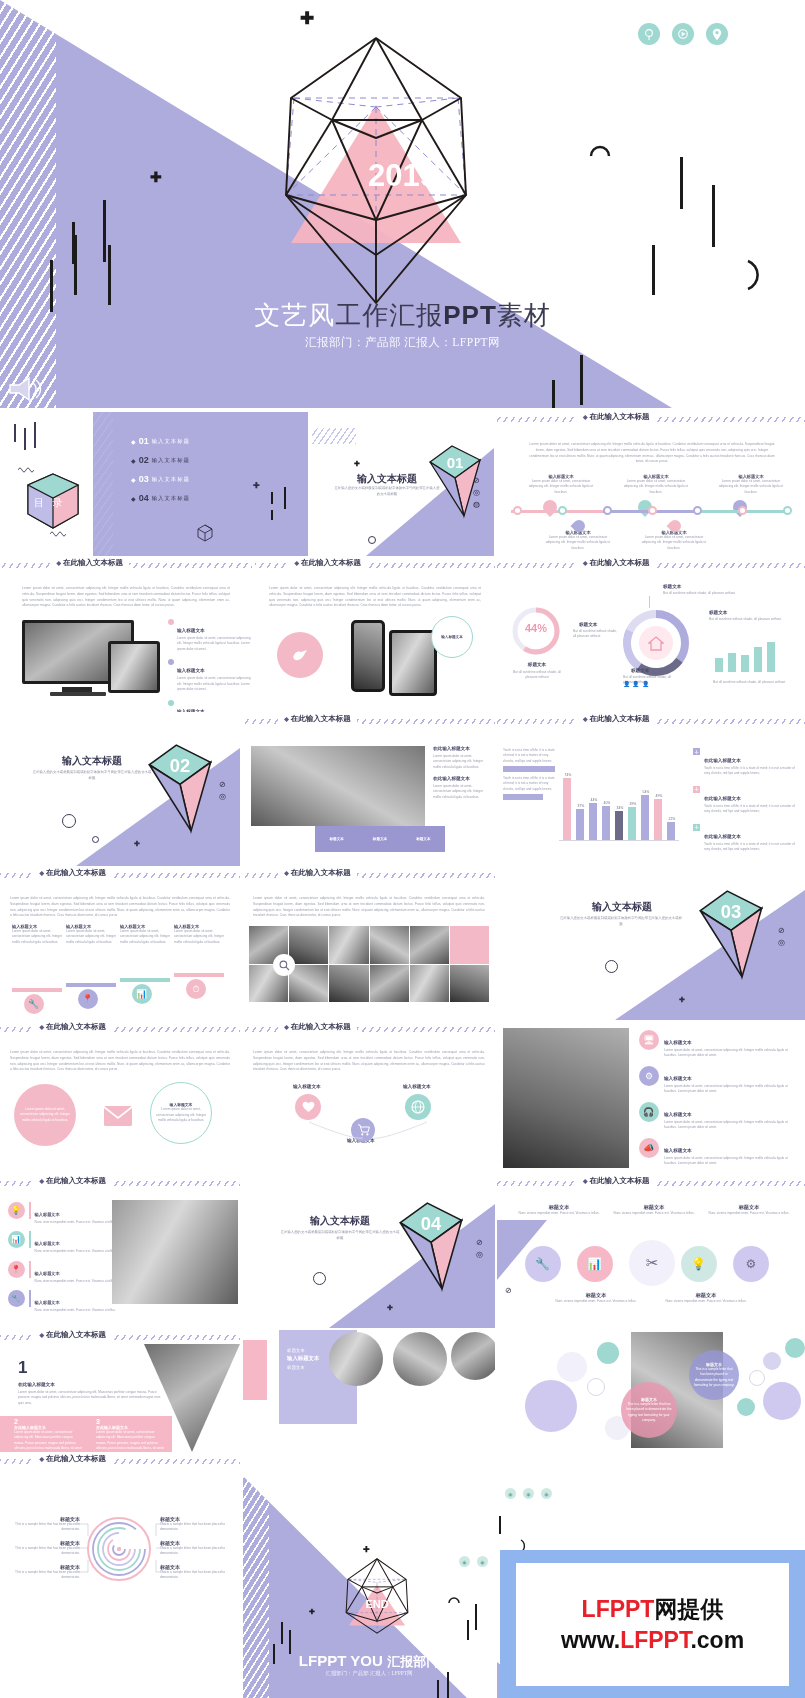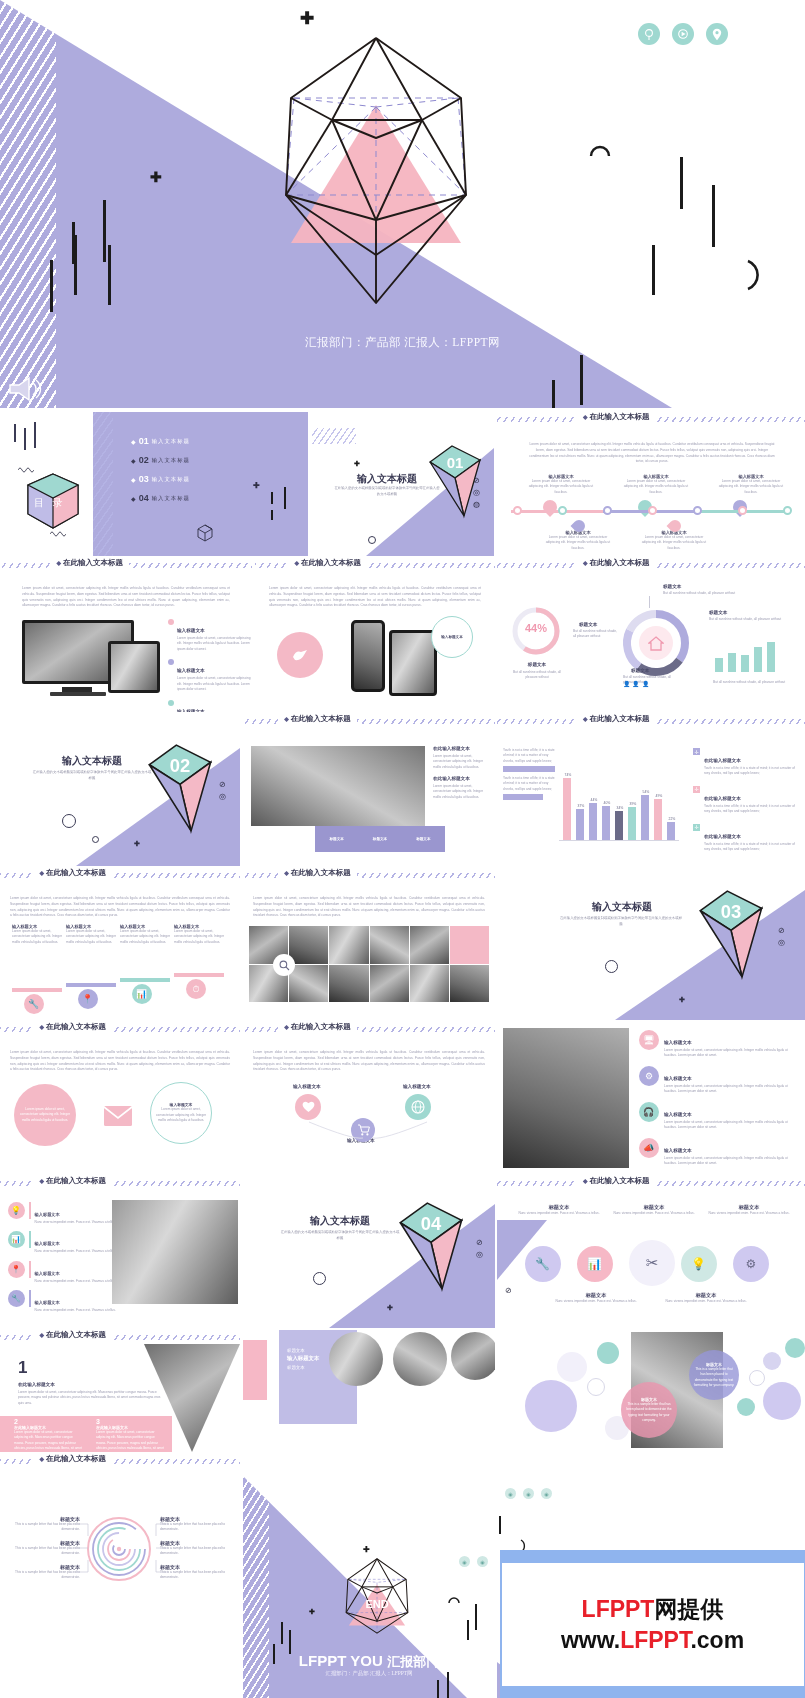--- a/index.html
+++ b/index.html
@@ -99,21 +99,21 @@
   .pct { position:absolute; font-size:3.4px; color:#6b6b88; }
 
   .sq-ico { position:absolute; width:7px; height:7px; display:flex;
             align-items:center; justify-content:center; color:#fff; font-size:5px; }
   .wm-box {
     position:absolute; right:0; bottom:0; width:305px; height:148px;
     background:#8fb4ee; display:flex; align-items:center; justify-content:center;
     z-index:40;
   }
   .wm-inner {
-    width:302px; height:123px; background:#fff; display:flex; flex-direction:column;
+    width:273px; height:123px; background:#fff; display:flex; flex-direction:column;
     align-items:center; justify-content:center; gap:2px;
   }
   .wm-l1 { font-size:23px; font-weight:bold; white-space:nowrap; }
   .wm-l2 { font-size:23px; font-weight:bold; white-space:nowrap; }
   .red { color:#e8202a; }
   .blk { color:#111; }
 </style>
 </head>
 <body>
 
@@ -185,21 +185,25 @@
         <polyline points="225,73 186,95"></polyline>
         <polyline points="50,170 96,95"></polyline>
         <polyline points="230,170 186,95"></polyline>
         <polyline points="96,95 140,195 186,95"></polyline>
         <polyline points="50,170 140,195 230,170"></polyline>
         <polyline points="50,170 140,278 230,170"></polyline>
         <polyline points="140,195 140,278"></polyline>
       </g>
     </svg>
 
-
+    <div class="cv-year">2019</div>
+
+    <div class="cv-title">
+      <span class="w">文艺风</span><span class="d">工作汇报</span><span class="b">PPT</span><span class="d">素材</span>
+    </div>
     <div class="cv-sub">汇报部门：产品部  汇报人：LFPPT网</div>
 
     <div class="megaphone">
       <svg width="34" height="26" viewBox="0 0 34 26">
         <polygon points="2,9 11,9 21,2 21,24 11,17 2,17" fill="#d8d6ee" stroke="#fff" stroke-width="1.4"></polygon>
         <path d="M25 7 C29 10 29 16 25 19" fill="none" stroke="#fff" stroke-width="1.4"></path>
         <path d="M28 4 C34 9 34 17 28 22" fill="none" stroke="#fff" stroke-width="1.4"></path>
       </svg>
     </div>
   </div>

